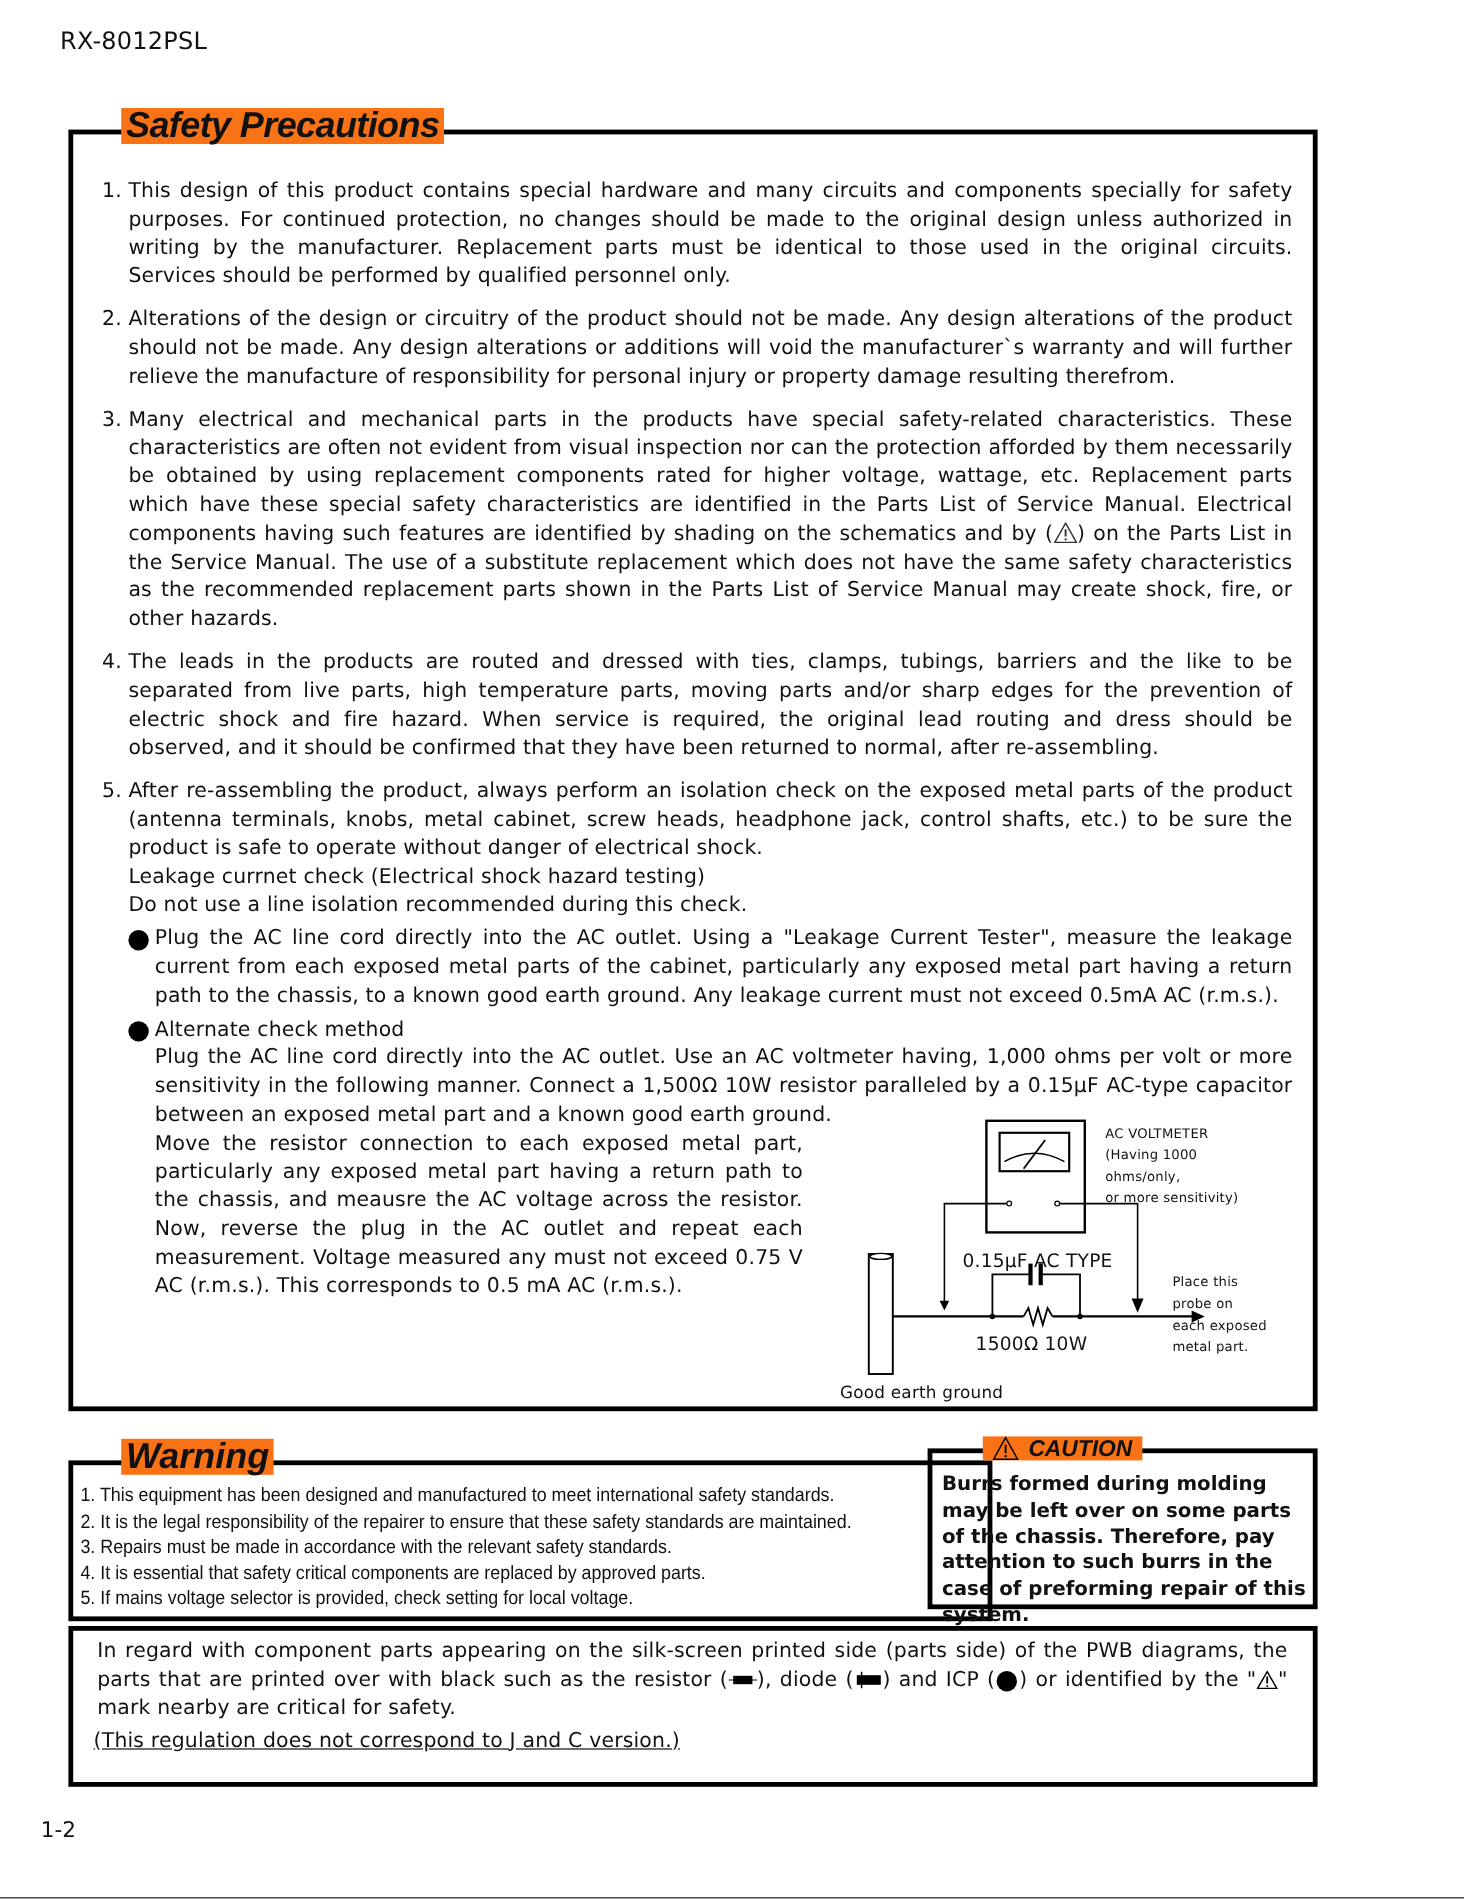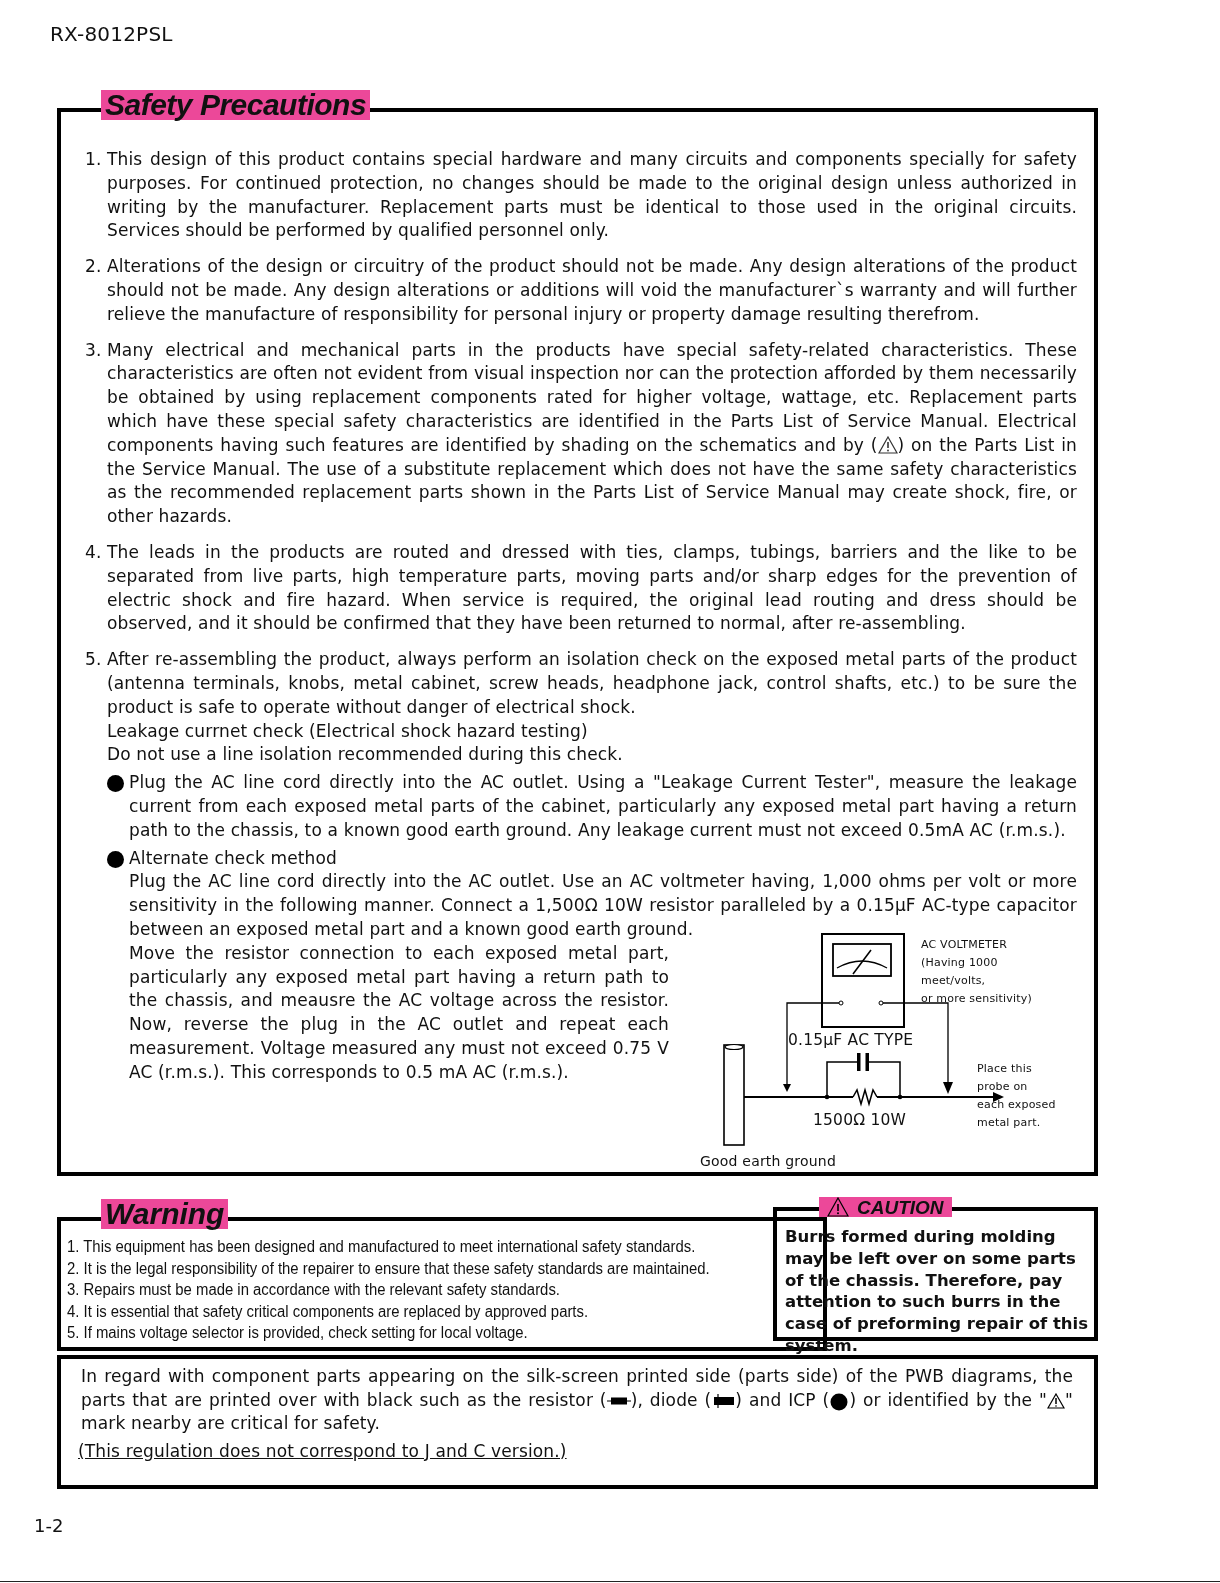--- a/index.html
+++ b/index.html
@@ -7,21 +7,21 @@
     width: 1220px; height: 1583px; position: relative; overflow: hidden;
     font-family: "DejaVu Sans", sans-serif; color: #111111;
   }
   .abs { position: absolute; }
   .model { left: 50px; top: 22px; font-size: 20px; letter-spacing: 0.2px; }
   .pagenum { left: 34px; top: 1515px; font-size: 18px; }
   .bottom-rule { left: 0; top: 1581px; width: 1220px; height: 1px; background: #222; }
 
   .box { position: absolute; border: 4px solid #000; box-sizing: border-box; }
   .box-title {
-    position: absolute; background: #ec4899; font-family: "Liberation Sans", sans-serif;
+    position: absolute; background: #f97316; font-family: "Liberation Sans", sans-serif;
     font-weight: bold; font-style: italic; padding: 0 4px; line-height: 1;
   }
 
   
   #safety { left: 57px; top: 108px; width: 1041px; height: 1068px; }
   #safety .box-title { left: 40px; top: -22px; font-size: 30px; letter-spacing: -0.5px; }
 
   .sp-text {
     position: absolute; left: 24px; width: 992px; top: 36px;
     font-size: 17px; line-height: 23.8px; text-align: justify;
@@ -148,24 +148,24 @@
       <polyline points="187,140 219,140 219,175" fill="none" stroke="#000" stroke-width="1.5"></polyline>
       <rect x="176" y="131" width="3.5" height="18" fill="#000"></rect>
       <rect x="184.5" y="131" width="3.5" height="18" fill="#000"></rect>
 
       <rect x="43" y="123" width="20" height="100" fill="#fff" stroke="#000" stroke-width="1.6"></rect>
       <ellipse cx="53" cy="125" rx="9" ry="2.5" fill="#fff" stroke="#000" stroke-width="1.2"></ellipse>
     </svg>
     <div class="diag-label" style="left:240px; top:14px;">
       <div>AC VOLTMETER</div>
       <div>(Having 1000</div>
-      <div>meet/volts,</div>
+      <div>ohms/only,</div>
       <div>or more sensitivity)</div>
     </div>
-    <div class="diag-label" style="left:107px; top:109px; font-size:15.5px;">0.15μF  AC TYPE</div>
+    <div class="diag-label" style="left:107px; top:120px; font-size:15.5px;padding-left:14px;">0.15μF  AC TYPE</div>
     <div class="diag-label" style="left:132px; top:189px; font-size:15.5px;">1500Ω  10W</div>
     <div class="diag-label" style="left:296px; top:138px;">
       <div>Place this</div>
       <div>probe on</div>
       <div>each exposed</div>
       <div>metal part.</div>
     </div>
     <div class="diag-label" style="left:19px; top:230px; font-size:14px;">Good earth ground</div>
   </div>
 </div>

